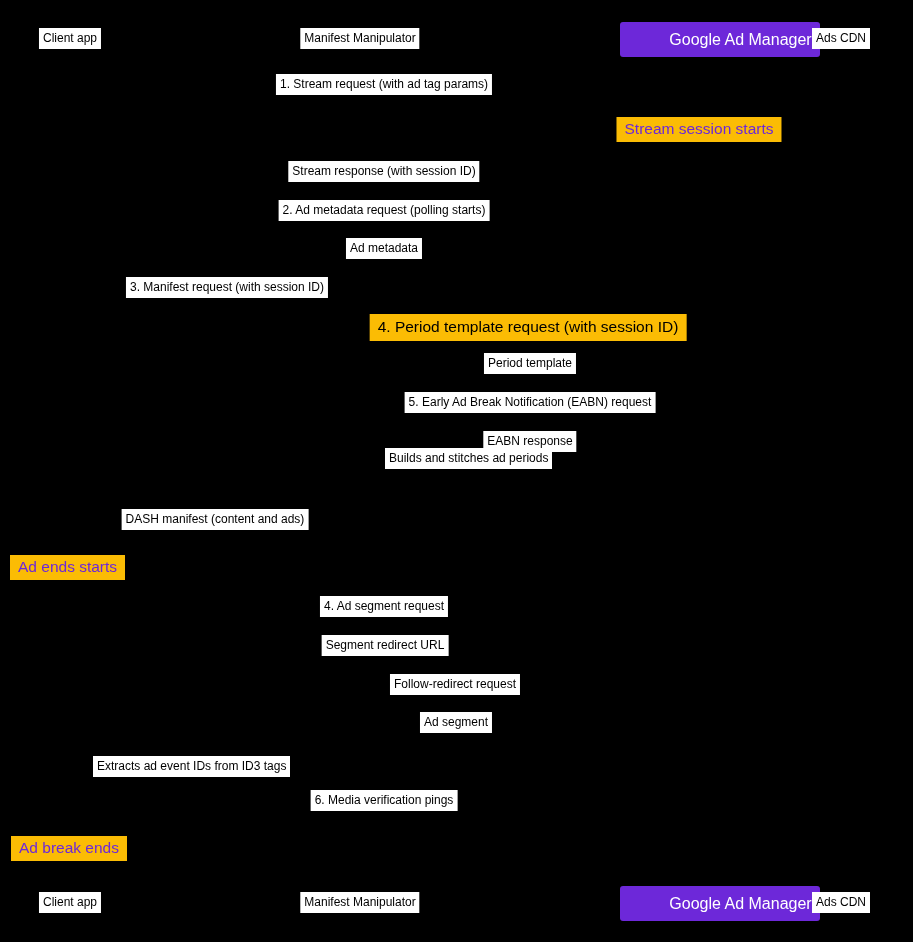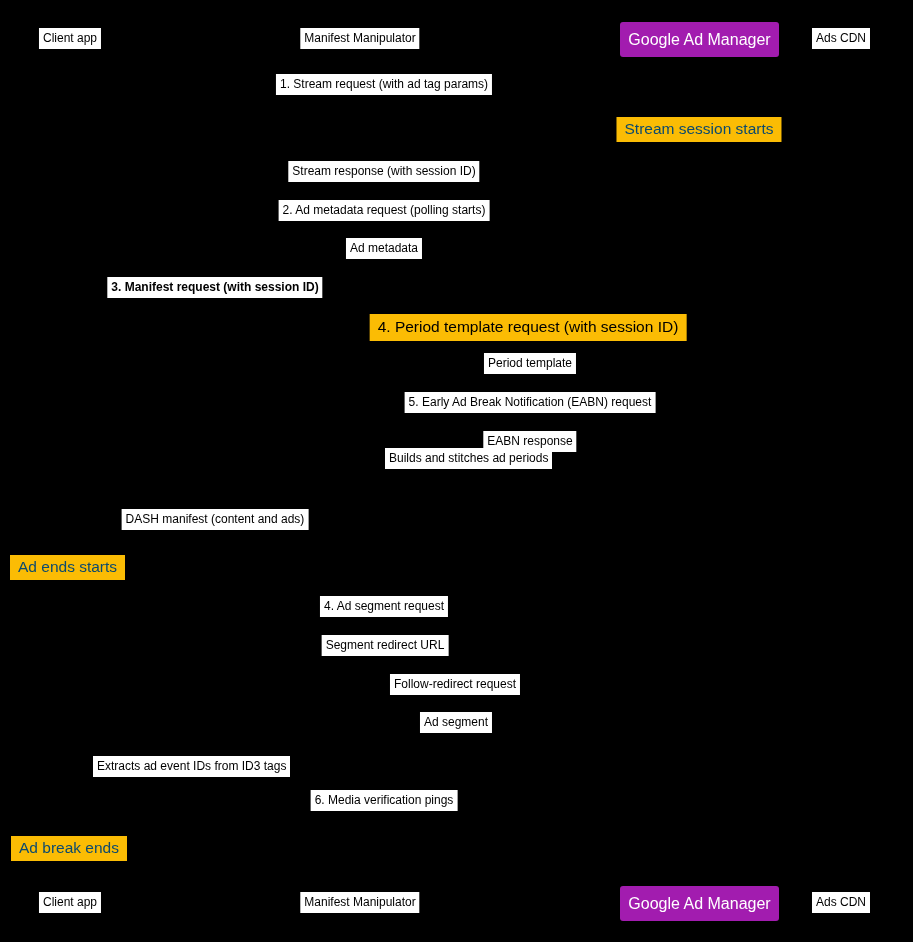--- a/index.html
+++ b/index.html
@@ -15,45 +15,46 @@
     background:#ffffff;
     color:#000000;
     font-size:12px;
     line-height:18px;
     padding:1px 4px 2px 4px;
     white-space:nowrap;
   }
   .note{
     position:absolute;
     background:#FBBC04;
-    color:#0c4a6e;
+    color:#6d28d9;
     font-size:15.5px;
     line-height:18px;
     padding:3px 8px 4px 8px;
     white-space:nowrap;
     text-align:right;
   }
   .hl{
     position:absolute;
     background:#FBBC04;
     color:#000000;
     font-size:15.5px;
     line-height:18px;
     padding:4px 8px 5px 8px;
     white-space:nowrap;
   }
   .gam{
     position:absolute;
     width:159px;height:35px;
-    background:#a21caf;
+    background:#6d28d9;
     color:#ffffff;
     font-size:16px;
     border-radius:3px;
     display:flex;align-items:center;justify-content:center;
     white-space:nowrap;
+    padding-left:41px;
   }
   .cx{transform:translateX(-50%);}
 </style>
 </head>
 <body>
 
 <div id="stage">
 
   <div class="lbl cx" style="left:70px;top:28px;">Client app</div>
   <div class="lbl cx" style="left:360px;top:28px;">Manifest Manipulator</div>
@@ -63,21 +64,21 @@
   <div class="lbl cx" style="left:384px;top:74px;">1. Stream request (with ad tag params)</div>
 
   <div class="note cx" style="left:699px;top:117px;">Stream session starts</div>
 
   <div class="lbl cx" style="left:384px;top:161px;">Stream response (with session ID)</div>
 
   <div class="lbl cx" style="left:384px;top:200px;">2. Ad metadata request (polling starts)</div>
 
   <div class="lbl cx" style="left:384px;top:238px;">Ad metadata</div>
 
-  <div class="lbl cx" style="left:215px;top:277px;font-weight:bold;">3. Manifest request (with session ID)</div>
+  <div class="lbl cx" style="left:227px;top:277px;">3. Manifest request (with session ID)</div>
 
   <div class="hl cx" style="left:528px;top:314px;">4. Period template request (with session ID)</div>
 
   <div class="lbl cx" style="left:530px;top:353px;">Period template</div>
 
   <div class="lbl cx" style="left:530px;top:392px;">5. Early Ad Break Notification (EABN) request</div>
 
   <div class="lbl cx" style="left:530px;top:431px;">EABN response</div>
 
   <div class="lbl" style="left:385px;top:448px;">Builds and stitches ad periods</div>

